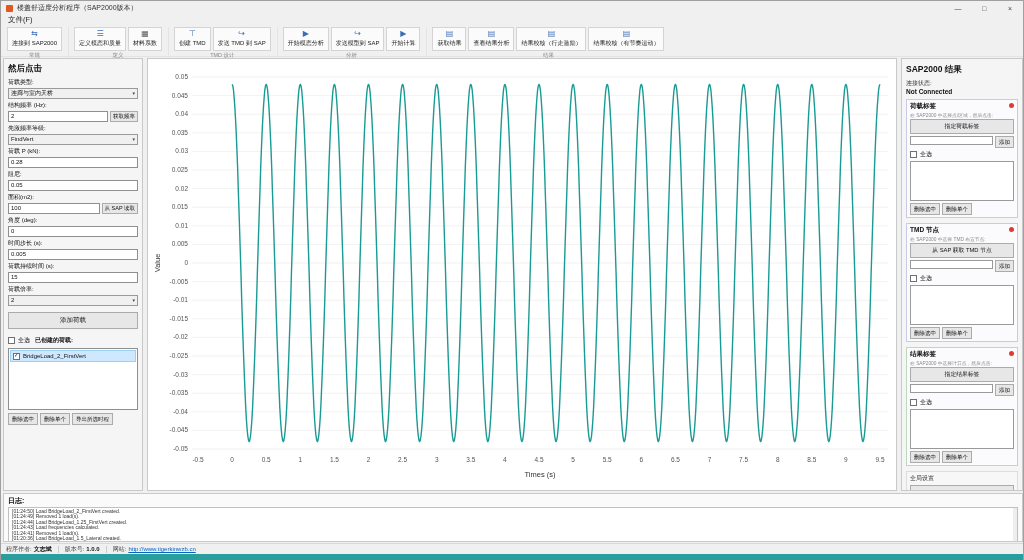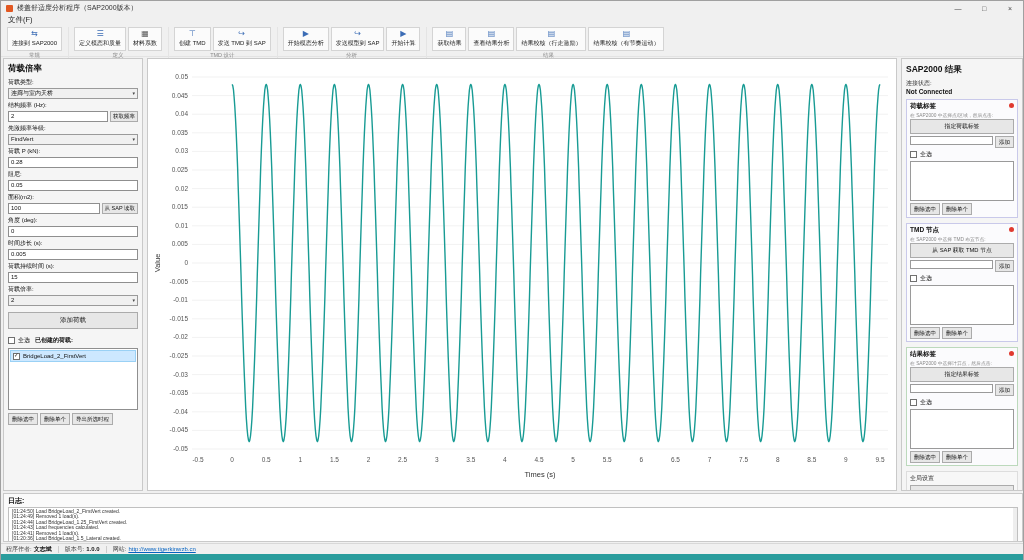--- a/index.html
+++ b/index.html
@@ -188,21 +188,21 @@
           <div class="tb-btn">
             <span class="tb-ico" style="color: rgb(59, 108, 181);">▤</span>
             <span class="tb-lbl">结果校核（有节奏运动）</span>
           </div>
         </div>
         <div class="tb-cap">结果</div>
       </div>
     </div>
 
   <div class="left-panel">
-    <div class="lp-header">荷载倍率</div>
+    <div class="lp-header">然后点击</div>
     <div id="lp-fields">
         <div class="lp-label">荷载类型:</div>
         <div class="lp-row">
           <div class="lp-select">
             <span>连廊与室内天桥</span>
             <span class="caret">▾</span>
           </div>
         </div>
         <div class="lp-label">结构频率 (Hz):</div>
         <div class="lp-row">

